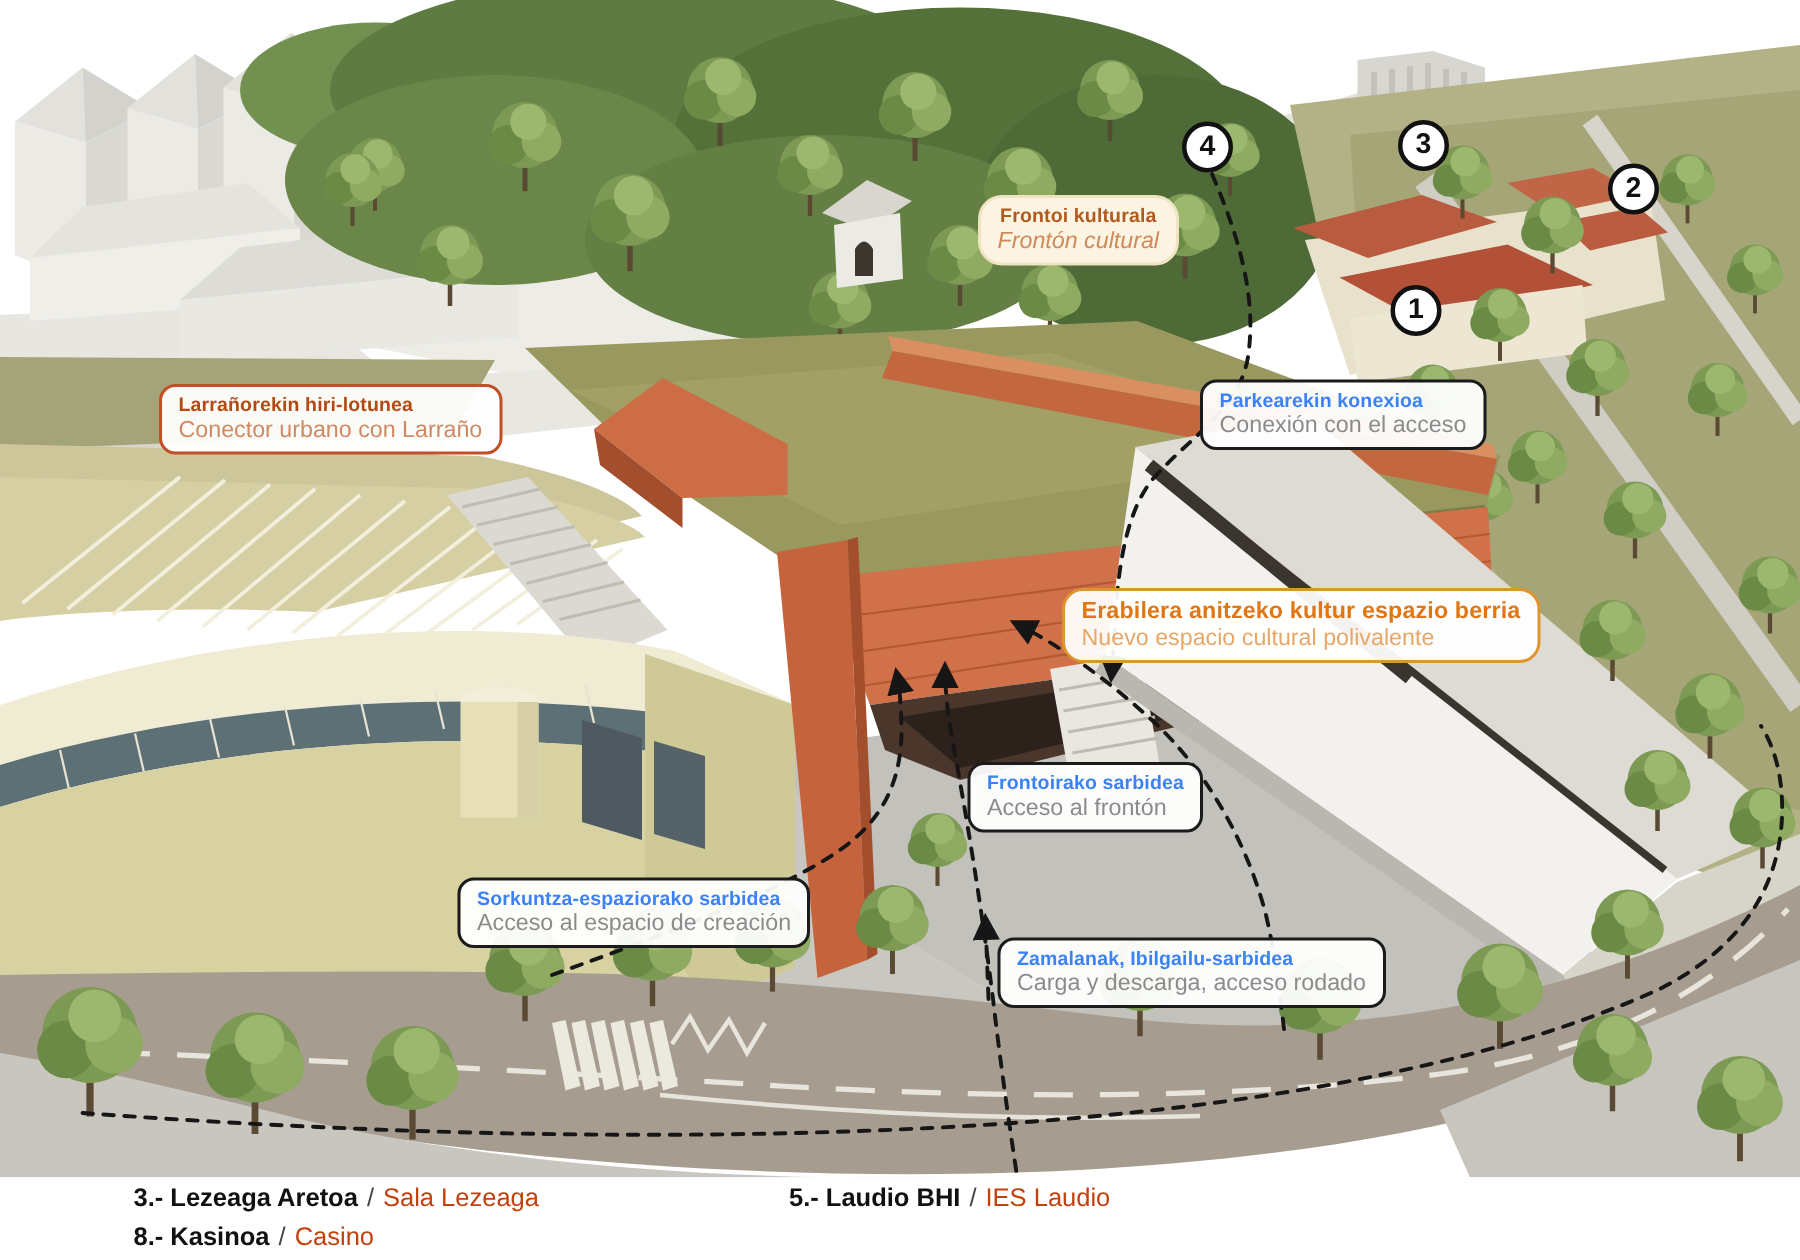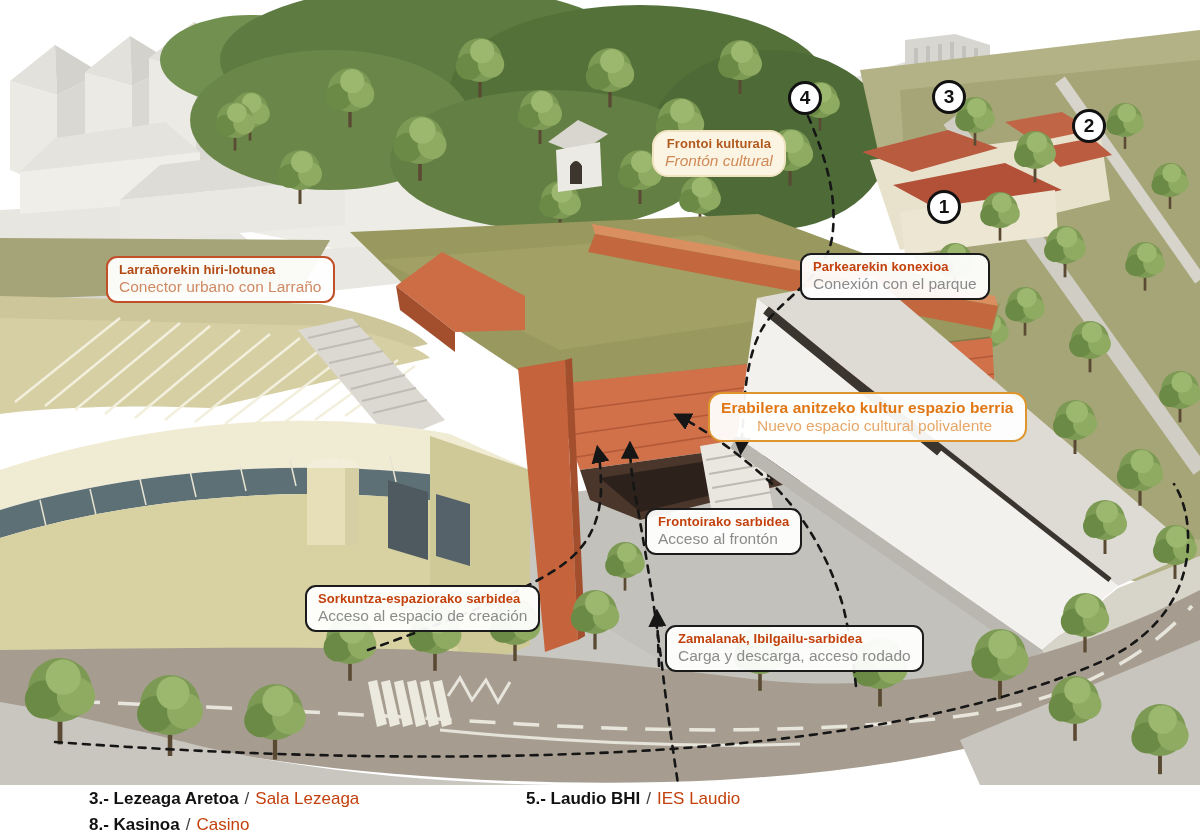--- a/index.html
+++ b/index.html
@@ -5,27 +5,27 @@
   html,body{margin:0;padding:0;background:#fff;}
   .stage{position:relative;width:1200px;height:840px;overflow:hidden;background:#fff;
          font-family:"Liberation Sans","DejaVu Sans",sans-serif;}
   .scene{position:absolute;left:0;top:0;}
   
   .callout{position:absolute;border-radius:11px;padding:5px 11px;line-height:1.15;
            background:rgba(255,255,255,.94);white-space:nowrap;}
   .callout .t{display:block;font-weight:bold;font-size:13px;letter-spacing:.1px;}
   .callout .s{display:block;font-size:15.5px;}
   .c-black{border:2.5px solid #1b1b1b;}
-  .c-black .t{color:#c2410c;} .c-black .s{color:#8b8b8b;}
+  .c-black .t{color:#3b82f6;} .c-black .s{color:#8b8b8b;}
   .c-soft{background:#fcf4e3;border:2px solid #f0e3c2;border-radius:16px;text-align:center;}
   .c-soft .t{color:#b05a20;} .c-soft .s{color:#cf8a58;font-style:italic;}
   .c-rust{border:2.5px solid #c14f28;}
   .c-rust .t{color:#b34a14;} .c-rust .s{color:#cf8a63;}
   .c-amber{border:2.5px solid #df952e;border-radius:14px;}
-  .c-amber .t{color:#e07714;font-size:15.5px;} .c-amber .s{color:#e7a768;margin-left:36px;}
+  .c-amber .t{color:#e07714;font-size:15.5px;} .c-amber .s{color:#e7a768;}
   #co-frontoi{left:652px;top:130px;}
   #co-larrano{left:106px;top:242px;margin-top:14px;}
   #co-parkearekin{left:800px;top:253px;}
   #co-erabilera{left:708px;top:392px;}
   #co-frontoirako{left:645px;top:508px;}
   #co-sorkuntza{left:305px;top:585px;}
   #co-zamalanak{left:665px;top:625px;}
   
   .marker{position:absolute;width:34px;height:34px;box-sizing:border-box;border:3px solid #111;
           border-radius:50%;background:#fff;display:flex;align-items:center;justify-content:center;
@@ -284,21 +284,21 @@
 <div class="callout c-soft" id="co-frontoi">
   <span class="t">Frontoi kulturala</span>
   <span class="s">Frontón cultural</span>
 </div>
 <div class="callout c-rust" id="co-larrano">
   <span class="t">Larrañorekin hiri-lotunea</span>
   <span class="s">Conector urbano con Larraño</span>
 </div>
 <div class="callout c-black" id="co-parkearekin">
   <span class="t">Parkearekin konexioa</span>
-  <span class="s">Conexión con el parque</span>
+  <span class="s">Conexión con el acceso</span>
 </div>
 <div class="callout c-amber" id="co-erabilera">
   <span class="t">Erabilera anitzeko kultur espazio berria</span>
   <span class="s">Nuevo espacio cultural polivalente</span>
 </div>
 <div class="callout c-black" id="co-frontoirako">
   <span class="t">Frontoirako sarbidea</span>
   <span class="s">Acceso al frontón</span>
 </div>
 <div class="callout c-black" id="co-sorkuntza">

